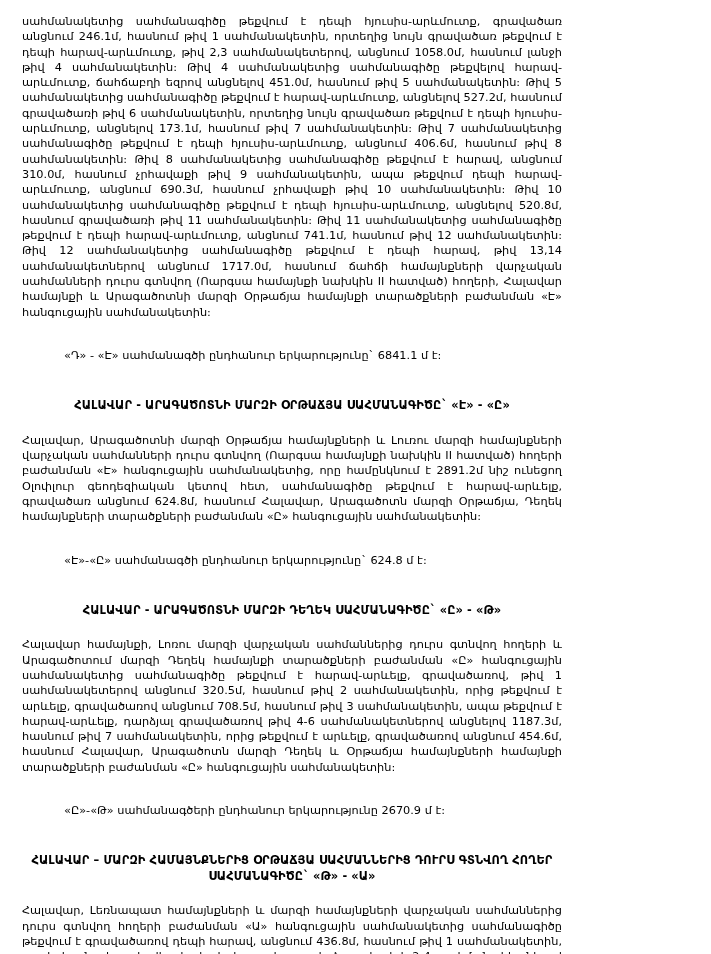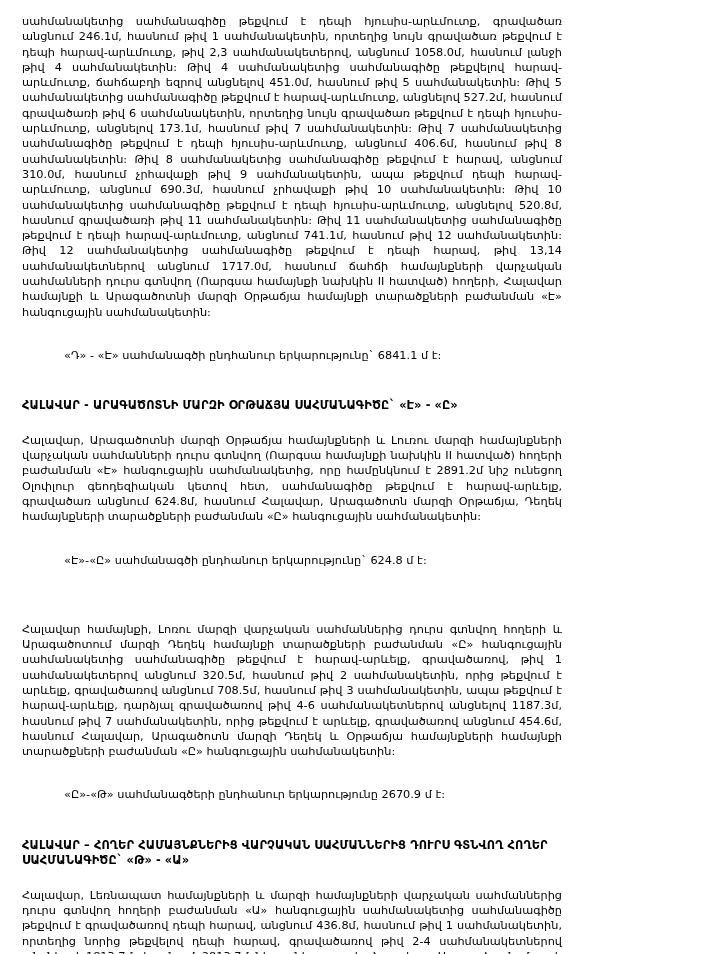--- a/index.html
+++ b/index.html
@@ -26,21 +26,21 @@
     line-height: 15.3px;
     text-align: justify;
     text-justify: inter-word;
     text-indent: 0;
     word-spacing: -0.2px;
   }
   h2.section-heading {
     margin: 0;
     font-size: 11.4px;
     font-weight: bold;
-    text-align: left;
+    text-align: center;
     line-height: 15.5px;
     letter-spacing: 0.1px;
   }
   .gap-sm { height: 12px; }
   .gap-lg { height: 19px; }
   .quote-line {
     margin: 16px;
     font-size: 11.3px;
     line-height: 15.3px;
     text-indent: 26px;
@@ -64,30 +64,31 @@
   <div class="gap-lg"></div>
 
   <p class="body-text">Հալավար, Արագածոտնի մարզի Օրթաճյա համայնքների և Լուռու մարզի համայնքների վարչական սահմանների դուրս գտնվող (Ոարգսա համայնքի նախկին II հատված) հողերի բաժանման «Է» հանգուցային սահմանակետից, որը համընկնում է 2891.2մ նիշ ունեցող Օլոփլուր գեոդեզիական կետով հետ, սահմանագիծը թեքվում է հարավ-արևելք, գրավածառ անցնում 624.8մ, հասնում Հալավար, Արագածոտն մարզի Օրթաճյա, Դեղեկ համայնքների տարածքների բաժանման «Ը» հանգուցային սահմանակետին:</p>
 
   <div class="gap-sm"></div>
 
   <p class="quote-line">«Է»-«Ը» սահմանագծի ընդհանուր երկարությունը` 624.8 մ է:</p>
 
   <div class="gap-lg"></div>
 
+  <h2 class="section-heading">ՀԱԼԱՎԱՐ - ԱՐԱԳԱԾՈՏՆԻ ՄԱՐԶԻ ԴԵՂԵԿ  ՍԱՀՄԱՆԱԳԻԾԸ` «Ը» - «Թ»</h2>
 
   <div class="gap-lg"></div>
 
   <p class="body-text">Հալավար համայնքի, Լոռու մարզի վարչական սահմաններից դուրս գտնվող հողերի և Արագածոտում մարզի Դեղեկ համայնքի տարածքների բաժանման «Ը» հանգուցային սահմանակետից սահմանագիծը թեքվում է հարավ-արևելք, գրավածառով, թիվ 1 սահմանակետերով անցնում 320.5մ, հասնում թիվ 2 սահմանակետին, որից թեքվում է արևելք, գրավածառով անցնում 708.5մ, հասնում թիվ 3 սահմանակետին, ապա թեքվում է հարավ-արևելք, դարձյալ գրավածառով թիվ 4-6 սահմանակետներով անցնելով 1187.3մ, հասնում թիվ 7 սահմանակետին, որից թեքվում է արևելք, գրավածառով անցնում 454.6մ, հասնում Հալավար, Արագածոտն մարզի Դեղեկ և Օրթաճյա համայնքների   համայնքի տարածքների բաժանման «Ը» հանգուցային սահմանակետին:</p>
 
   <div class="gap-sm"></div>
 
   <p class="quote-line">«Ը»-«Թ»  սահմանագծերի ընդհանուր երկարությունը 2670.9 մ է:</p>
 
   <div class="gap-lg"></div>
 
-  <h2 class="section-heading">ՀԱԼԱՎԱՐ – ՀՈՂԵՐ ՀԱՄԱՅՆՔՆԵՐԻՑ ՎԱՐՉԱԿԱՆ ՍԱՀՄԱՆՆԵՐԻՑ ԴՈՒՐՍ ԳՏՆՎՈՂ ՀՈՂԵՐ ՍԱՀՄԱՆԱԳԻԾԸ` «Թ» - «Ա»</h2>
+  <h2 class="section-heading">ՀԱԼԱՎԱՐ – ՄԱՐԶԻ ՀԱՄԱՅՆՔՆԵՐԻՑ ՕՐԹԱՃՅԱ ՍԱՀՄԱՆՆԵՐԻՑ ԴՈՒՐՍ ԳՏՆՎՈՂ ՀՈՂԵՐ ՍԱՀՄԱՆԱԳԻԾԸ` «Թ» - «Ա»</h2>
 
   <div class="gap-lg"></div>
 
   <p class="body-text">Հալավար, Լեռնապատ համայնքների և մարզի համայնքների վարչական սահմաններից դուրս գտնվող հողերի բաժանման «Ա» հանգուցային սահմանակետից սահմանագիծը թեքվում է գրավածառով դեպի հարավ, անցնում 436.8մ,  հասնում թիվ 1 սահմանակետին, որտեղից նորից թեքվելով դեպի հարավ, գրավածառով թիվ 2-4 սահմանակետներով անցնելով 1813.7մ, հասնում 2813.7մ նիշ ունեցող բլրի Հալավար, Արագածոտն մարզի Դեղեկ համայնքների և մարզի</p>
 
 </div>
 
 </body></html>

